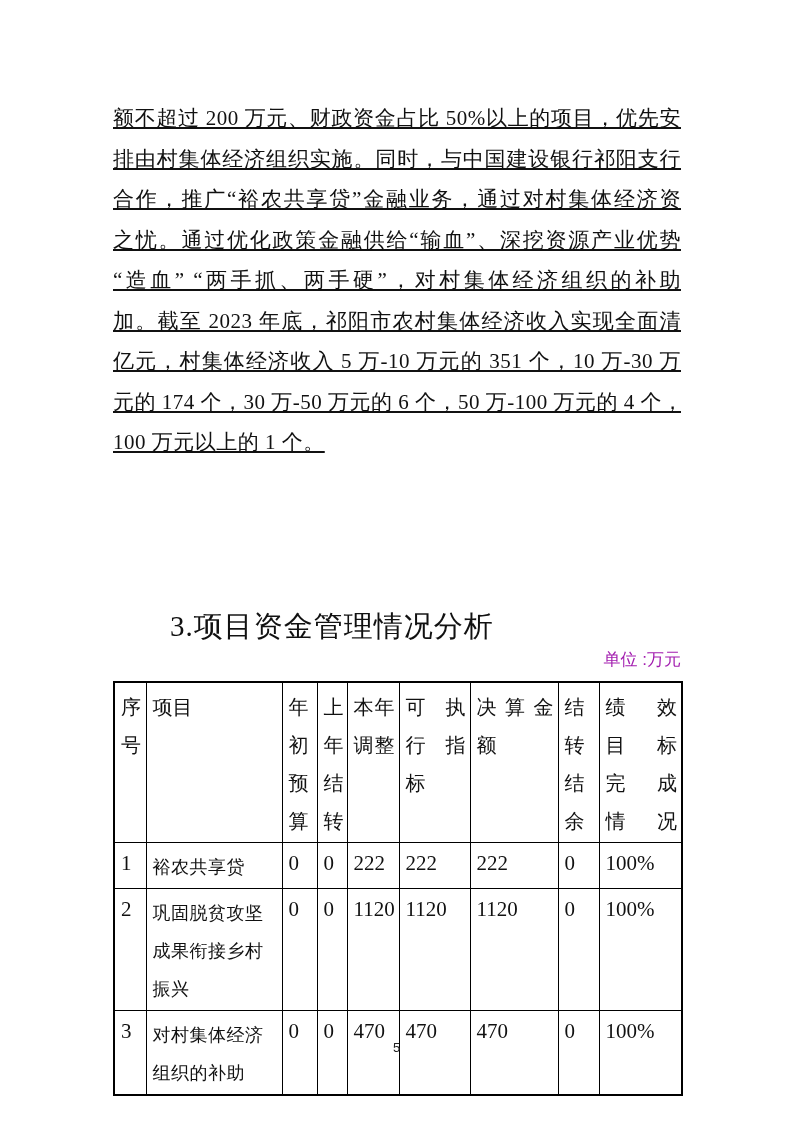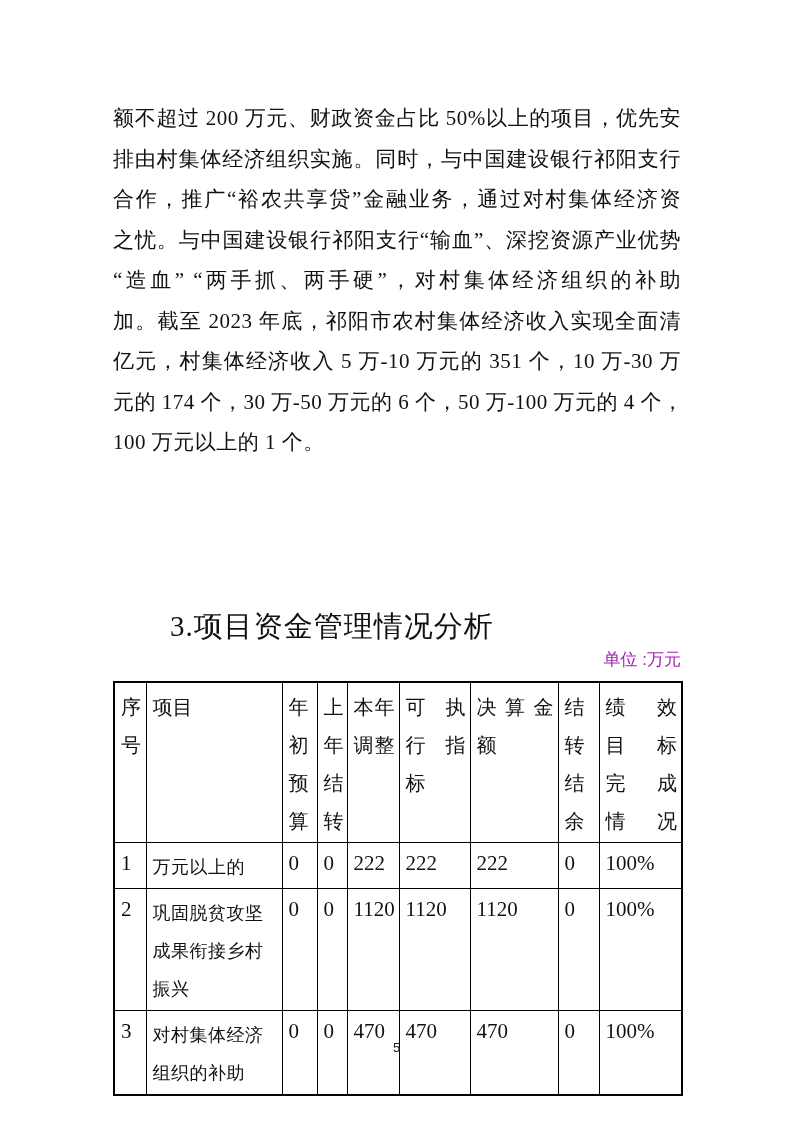--- a/index.html
+++ b/index.html
@@ -10,21 +10,21 @@
   }
   .page{position:relative;width:793px;height:1122px;background:#fff;}
 
   
   .body-text{
     position:absolute;left:113px;top:98px;width:568px;
     font-size:21px;line-height:40.5px;letter-spacing:0.5px;
   }
   .pline{
     text-align:justify;text-align-last:justify;
-    white-space:nowrap;overflow:hidden;
+    white-space:nowrap;overflow:hidden;text-decoration:underline;
   }
   .pline.last{text-align-last:left;}
 
   
   .heading{
     position:absolute;left:170px;top:612px;
     font-size:29px;line-height:28px;letter-spacing:1px;
   }
 
   
@@ -72,21 +72,21 @@
 </style>
 </head>
 <body>
 
 <div class="page">
 
   <div class="body-text">
     <div class="pline">额不超过 200 万元、财政资金占比 50%以上的项目，优先安</div>
     <div class="pline">排由村集体经济组织实施。同时，与中国建设银行祁阳支行</div>
     <div class="pline">合作，推广“裕农共享贷”金融业务，通过对村集体经济资</div>
-    <div class="pline">之忧。与中国建设银行祁阳支行“输血”、深挖资源产业优势</div>
+    <div class="pline">之忧。通过优化政策金融供给“输血”、深挖资源产业优势</div>
     <div class="pline">“造血” “两手抓、两手硬”，对村集体经济组织的补助</div>
     <div class="pline">加。截至 2023 年底，祁阳市农村集体经济收入实现全面清</div>
     <div class="pline">亿元，村集体经济收入 5 万-10 万元的 351 个，10 万-30 万</div>
     <div class="pline">元的 174 个，30 万-50 万元的 6 个，50 万-100 万元的 4 个，</div>
     <div class="pline last">100 万元以上的 1 个。</div>
   </div>
 
   <div class="heading">3.项目资金管理情况分析</div>
 
   <div class="unit">单位 :万元</div>
@@ -127,21 +127,21 @@
 转
 结
 余</th>
         <th class="hdr">绩效
 目标
 完成
 情况</th>
       </tr>
       <tr class="r1">
         <td class="serial">1</td>
-        <td class="proj">万元以上的</td>
+        <td class="proj">裕农共享贷</td>
         <td class="num">0</td>
         <td class="num">0</td>
         <td class="num">222</td>
         <td class="num">222</td>
         <td class="num">222</td>
         <td class="num">0</td>
         <td class="num">100%</td>
       </tr>
       <tr class="r2">
         <td class="serial">2</td>

